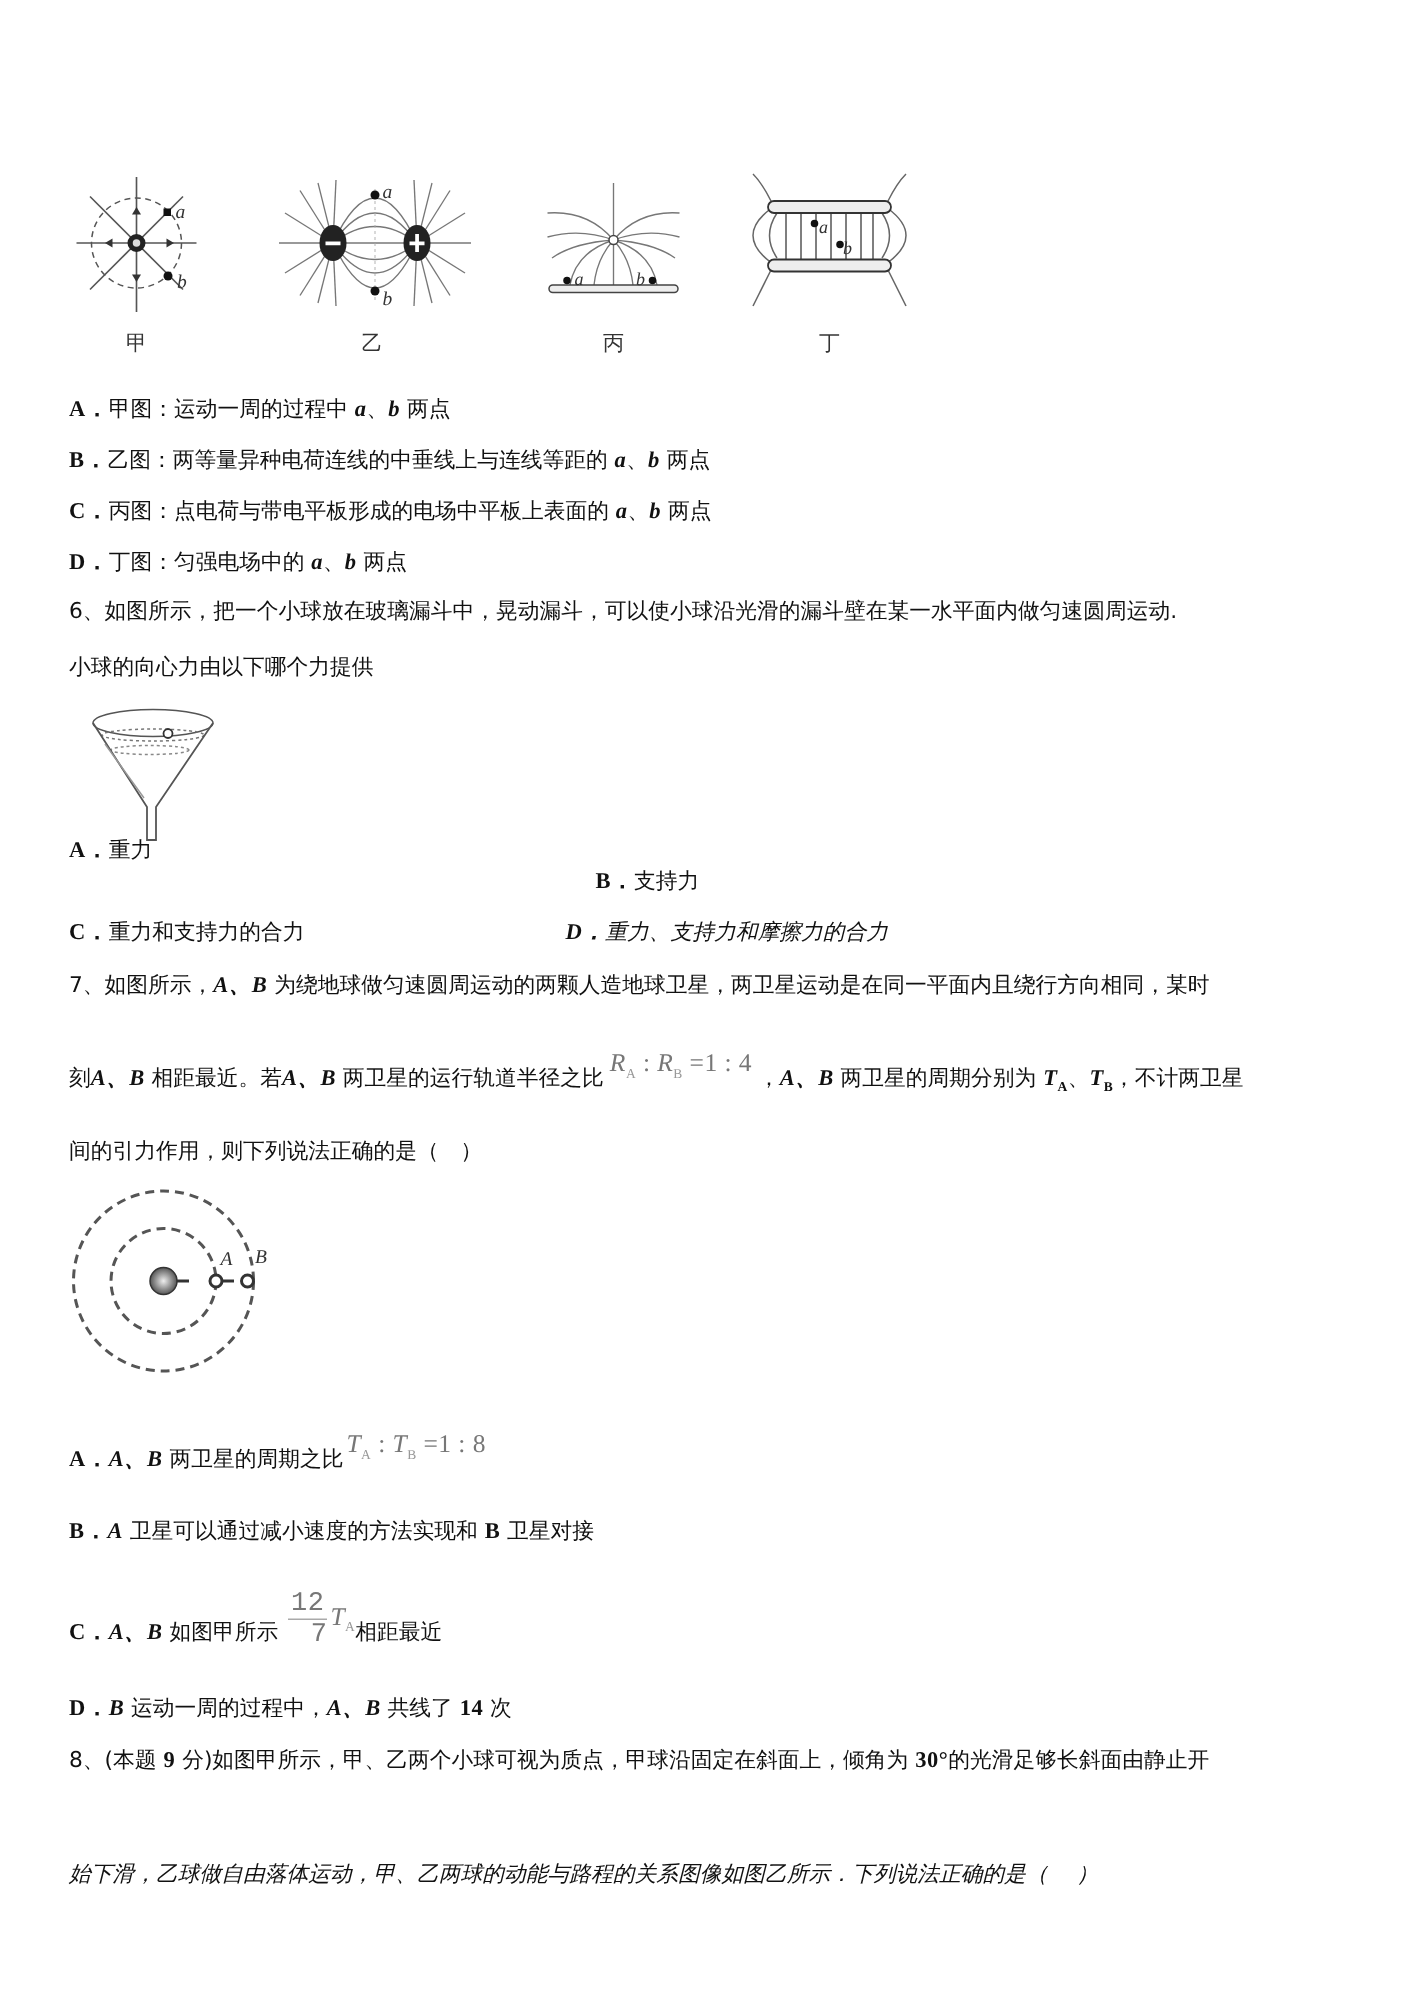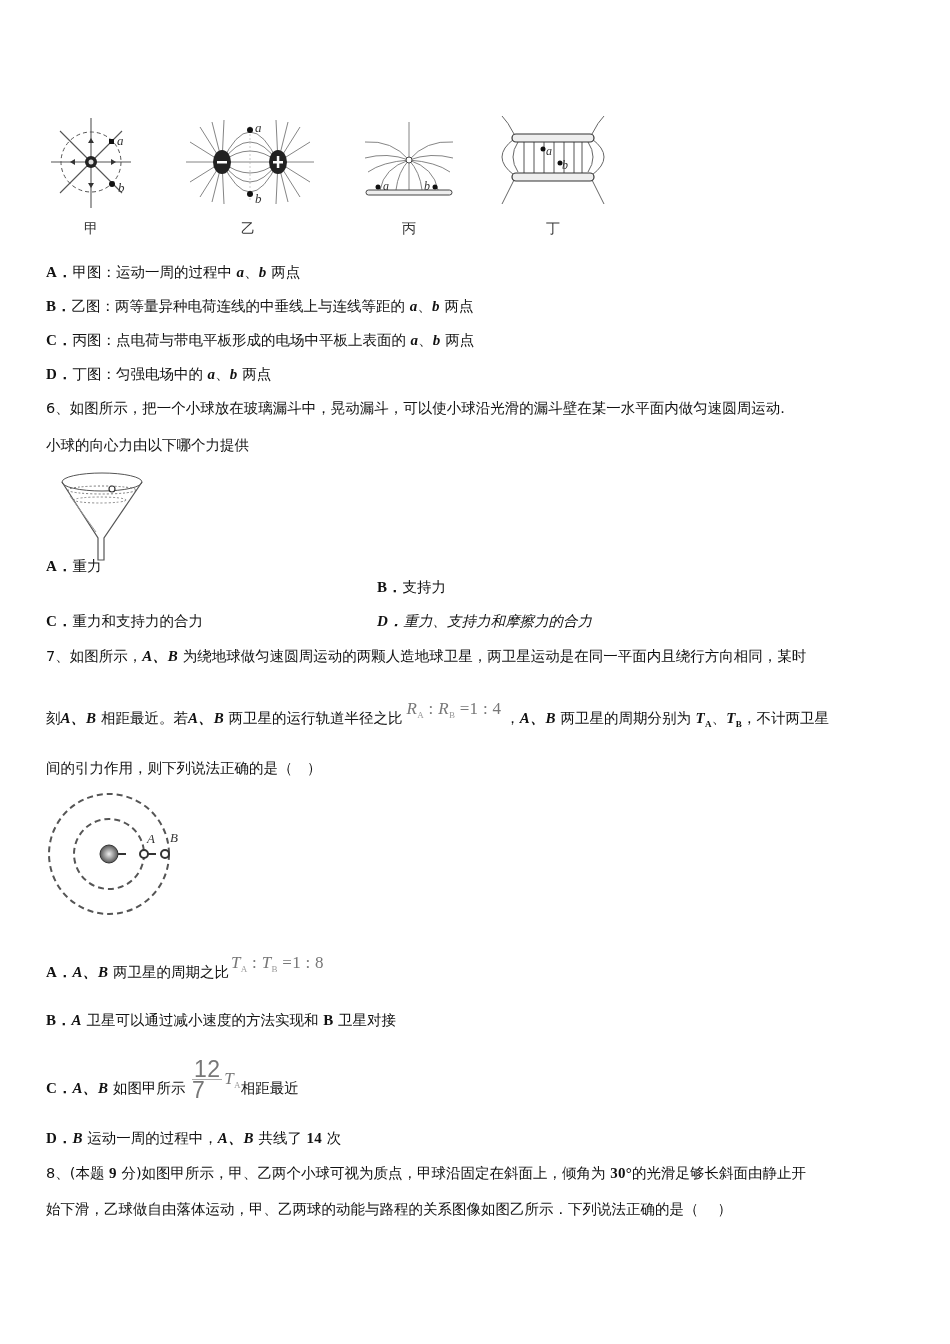--- a/index.html
+++ b/index.html
@@ -7,21 +7,21 @@
          font-family:"DejaVu Serif","Liberation Serif",serif; color:#111; }
   .abs { position:absolute; }
   .line { position:absolute; left:46px; font-size:15px; line-height:20px; white-space:nowrap; letter-spacing:0.3px; }
   .lbl { font-weight:bold; font-family:"Liberation Serif",serif; }
   .bi { font-weight:bold; font-style:italic; font-family:"Liberation Serif",serif; }
   .b { font-weight:bold; font-family:"Liberation Serif",serif; }
   .q { font-family:"DejaVu Sans",sans-serif; font-size:14.5px; letter-spacing:0; }
   .math { font-family:"Liberation Serif",serif; color:#777; font-size:17px; }
   .math sub { font-size:9px; color:#999; }
   .caption { position:absolute; font-family:"DejaVu Sans",sans-serif; font-size:14px; color:#333; }
-  .frac { display:inline-block; vertical-align:middle; text-align:left; color:#777; font-family:Liberation Sans, sans-serif; font-size:23px; line-height:20px; margin:0 2px; }
+  .frac { display:inline-block; vertical-align:middle; text-align:right; color:#777; font-family:Liberation Mono, monospace; font-size:18px; line-height:20px; margin:0 2px; }
   .frac .num { display:block; border-bottom:1px solid #aaa; padding:0 2px; }
   .frac .den { display:block; }
 </style>
 </head>
 <body>
 
 <div class="abs" style="left:48px;top:112px;width:90px;height:100px;">
   <svg width="90" height="100" viewBox="0 0 90 100">
     <circle cx="43" cy="50" r="30" fill="none" stroke="#555" stroke-width="1" stroke-dasharray="4,3"></circle>
     <g stroke="#555" stroke-width="1.1">
@@ -166,21 +166,21 @@
     <ellipse cx="48" cy="30" rx="26" ry="3" fill="none" stroke="#888" stroke-width="1" stroke-dasharray="2,2"></ellipse>
     <path d="M10 12 L46 68 L46 90 L52 90 L52 68 L90 12" fill="none" stroke="#555" stroke-width="1.2"></path>
     <path d="M18 26 L44 62" stroke="#999" stroke-width="1"></path>
     <circle cx="60" cy="19" r="3" fill="#fff" stroke="#333" stroke-width="1.2"></circle>
   </svg>
 </div>
 
 <div class="line" style="top:556px;">
   <span class="lbl">A．</span><span class="q">重力</span>
 </div>
-<div class="line" style="top:577px;left:377px;">
+<div class="line" style="top:577px;left:397px;">
   <span class="lbl">B．</span><span class="q">支持力</span>
 </div>
 <div class="line" style="top:611px;">
   <span class="lbl">C．</span><span class="q">重力和支持力的合力</span>
 </div>
 <div class="line" style="top:611px;left:377px;font-style:italic;">
   <span class="lbl">D．</span><span class="q">重力、支持力和摩擦力的合力</span>
 </div>
 
 <div class="line" style="top:646px;text-align:center;">
@@ -220,13 +220,13 @@
 <div class="line" style="top:1068px;">
   <span class="lbl">C．</span><span class="bi">A、B</span><span class="q"> 如图甲所示 </span><span class="frac" style="position:relative;top:-9px;"><span class="num">12</span><span class="den">7</span></span><span class="math" style="position:relative;top:-9px;"><i>T</i><sub>A</sub></span><span class="q">相距最近</span>
 </div>
 <div class="line" style="top:1128px;">
   <span class="lbl">D．</span><span class="bi">B</span><span class="q"> 运动一周的过程中，</span><span class="bi">A、B</span><span class="q"> 共线了 </span><span class="b">14</span><span class="q"> 次</span>
 </div>
 
 <div class="line" style="top:1163px;">
   <span class="q">8、(本题 </span><span class="b">9</span><span class="q"> 分)如图甲所示，甲、乙两个小球可视为质点，甲球沿固定在斜面上，倾角为 </span><span class="b">30°</span><span class="q">的光滑足够长斜面由静止开</span>
 </div>
-<div class="line q" style="top:1199px;">始下滑，乙球做自由落体运动，甲、乙两球的动能与路程的关系图像如图乙所示．下列说法正确的是（　 ）</div>
+<div class="line q" style="top:1240px;font-style:italic;">始下滑，乙球做自由落体运动，甲、乙两球的动能与路程的关系图像如图乙所示．下列说法正确的是（　 ）</div>
 
 </body></html>

